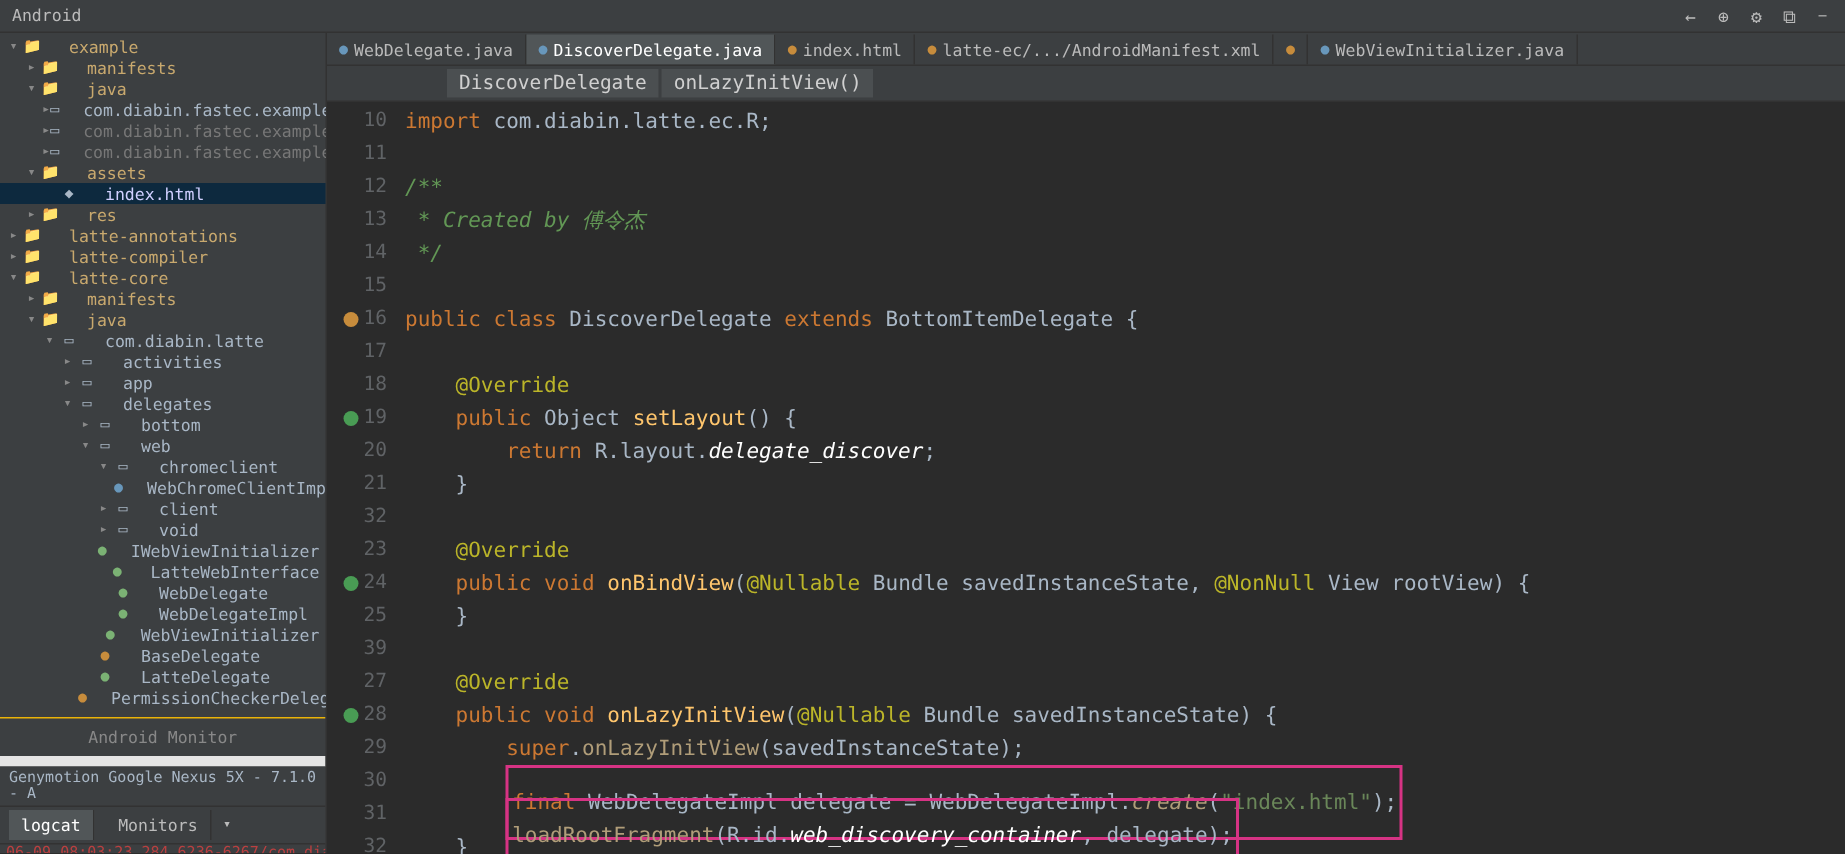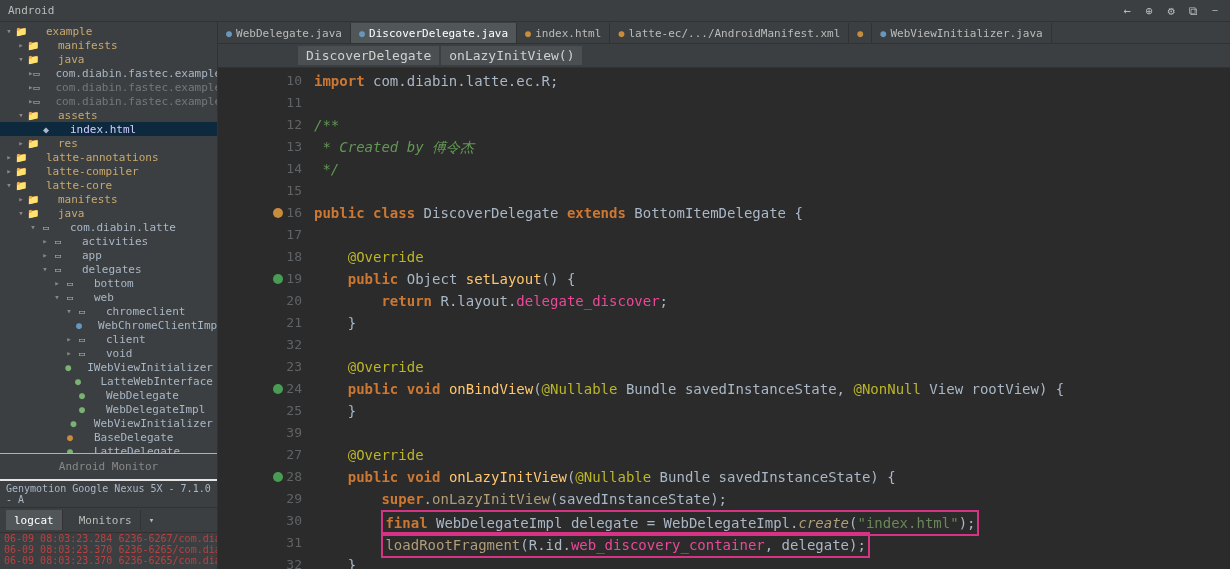--- a/index.html
+++ b/index.html
@@ -18,53 +18,53 @@
 .ti-label { color:#bbb;margin-left:16px; }
 .ti-label.folder { color:#c9a96e; }
 .ti-label.pkg { color:#a9b7c6; }
 .ti-label.file-java { color:#a9b7c6; }
 .ti-label.file-html { color:#d0d0ff; }
 .ti-label.dim { color:#777; }
 .dot-g { color:#7bb274; }
 .dot-o { color:#c78c3c; }
 .dot-b { color:#6897bb; }
 .section-title { padding:6px 6px; color:#888; font-size:11px; border-top:1px solid #eab308;text-align:center; }
-.monitor { height:90px; border-top:2px solid #e5e5e5; font-size:10px; }
+.monitor { height:65px; border-top:7px solid #e5e5e5; font-size:10px; }
 .monitor-head { display:flex; align-items:center; padding:2px 6px; gap:8px; background:#3c3f41; border-bottom:1px solid #323232; }
 .monitor-head .tab { color:#bbb; }
 .monitor-head .tab.active { color:#fff; }
 .monitor-head .dropdown { color:#bbb; font-size:9px; }
 .monitor-log { padding:0 4px; overflow:hidden; }
 .monitor-log .log-line { color:#bb4040; white-space:nowrap; }
 .editor-area { flex:1; display:flex; flex-direction:column; overflow:hidden; }
 .tabs { height:22px; background:#3c3f41; display:flex; align-items:flex-end; border-bottom:1px solid #323232; overflow:hidden; }
 .tab { height:20px; padding:0 8px; display:flex; align-items:center; gap:4px; font-size:11px; color:#bbb; border-right:1px solid #323232; cursor:pointer; white-space:nowrap; }
 .tab.active { background:#515658; color:#fff; }
 .tab .icon { font-size:10px; }
 .breadcrumb { height:24px; background:#3c3f41; display:flex; align-items:center; padding-left:80px; border-bottom:1px solid #323232; }
 .breadcrumb .crumb { background:#4b4f51; padding:2px 8px; margin-right:2px; color:#d0d0d0; font-size:13px; }
 .code { flex:1; display:flex; overflow:hidden; background:#2b2b2b; }
-.gutter { width:46px; text-align:center; padding:2px 6px 2px 0; color:#606366; font-size:13px; line-height:22px; user-select:none;margin-left:44px; }
+.gutter { width:46px; text-align:center; padding:2px 6px 2px 0; color:#606366; font-size:13px; line-height:22px; user-select:none; }
 .gutter .gl { height:22px; display:flex; justify-content:flex-end; align-items:center; gap:3px; }
 .gmark { width:10px; height:10px; border-radius:50%; display:inline-block; }
 .gmark.orange { background:#c78c3c; }
 .gmark.green { background:#499c54; }
 .code-body { flex:1; padding:2px 0; font-size:14px; line-height:22px; white-space:pre; overflow:auto; }
 .cl { height:22px; padding-left:6px; }
-.kw { color:#cc7832;font-weight:bold; }
+.kw { color:#cc7832; }
 .fn { color:#ffc66d; }
 .fn-call { color:#b09d79; }
 .str { color:#6a8759; }
 .comment { color:#629755; font-style:italic; }
 .annot { color:#bbb529; }
 .type { color:#a9b7c6; }
-.field-italic { color:#ec4899; }
+.field-italic { font-style:italic; color:#ffffff; }
 .pkg-txt { color:#a9b7c6; }
 .method-static { font-style:italic; }
-.hl-box { border:2px solid #d63384; padding:0 2px; display:inline-block; }
+.hl-box { border:2px solid #d63384; padding:12px 2px; display:inline-block; }
 </style>
 </head>
 <body>
 
 <div class="topbar">
   <span class="label">Android</span>
   <div class="icons">
     <span class="icon">←</span>
     <span class="icon">⊕</span>
     <span class="icon">⚙</span>

